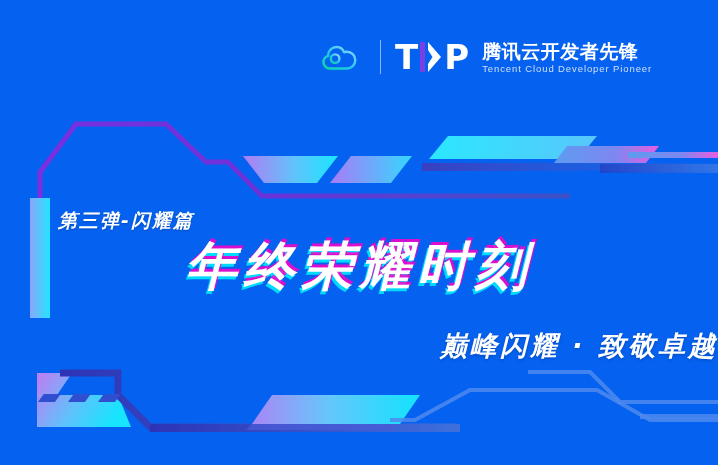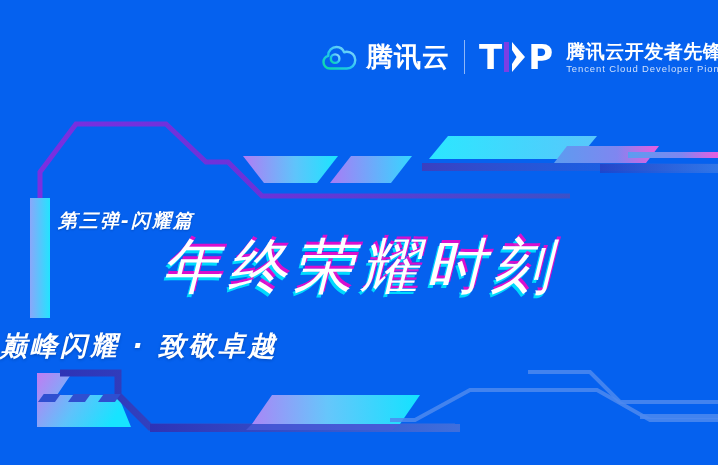--- a/index.html
+++ b/index.html
@@ -68,31 +68,31 @@
     text-shadow:0 1px 2px rgba(0,0,30,.22);
     margin-top:38px;
   }
   .title-wrap{
     position:absolute; left:0; top:218px; width:718px;
     text-align:center; height:96px;
   }
   .title{
     position:relative; display:inline-block;
     font-family:"DejaVu Sans", sans-serif;
-    font-size:60px; font-weight:normal; font-style:italic;
+    font-size:52px; font-weight:bold; font-style:italic;
     letter-spacing:6px; line-height:96px;
     color:#ffffff;
     text-shadow:
        2px -3px 0 rgba(255,0,200,.85),
       -2px  3px 0 rgba(0,240,255,.85);
     white-space:nowrap;
   }
   .subtitle{
     position:absolute; left:0; top:328px; width:718px;
-    text-align:left;
+    text-align:right;
     font-family:"DejaVu Sans", sans-serif;
     font-size:27px; font-weight:bold; font-style:italic;
     letter-spacing:3px; color:#ffffff;
     white-space:nowrap;
     text-shadow:0 1px 3px rgba(0,0,40,.25);
   }
 </style>
 </head>
 <body>
 
@@ -208,21 +208,20 @@
     </g>
   </svg>
 
   <div class="logo-bar">
 
     <svg class="tc-cloud-icon" viewBox="0 0 44 34">
       <path d="M31 11.5c-1.3 0-2.5.3-3.6.8C25.8 8 21.9 5.2 17.3 5.2 11.2 5.2 6.3 10.1 6.3 16.2c0 .3 0 .6.1.9C2.7 18.2 0 21.5 0 25.4c0 4.6 3.8 8.4 8.4 8.4h22.6c6.2 0 11.2-5 11.2-11.2S37.2 11.5 31 11.5z" fill="none" stroke="url(#gTopIcon)" stroke-width="3.2" stroke-linejoin="round" transform="scale(0.92) translate(2,0)"></path>
       <circle cx="16" cy="19" r="5.2" fill="none" stroke="url(#gTopIcon)" stroke-width="3"></circle>
     </svg>
 
-    <span class="tc-word">腾讯云</span>
 
     <span class="divider"></span>
 
     <span class="top-mark">
       <span class="top-letter">T</span>
       <svg class="top-mid" viewBox="0 0 24 30">
         <rect x="1" y="0" width="5" height="30" fill="#7B3FE4"></rect>
         <path d="M9 0 L22 15 L9 30 L9 22 L13.5 15 L9 8 Z" fill="#ffffff"></path>
       </svg>
       <span class="top-letter">P</span>

